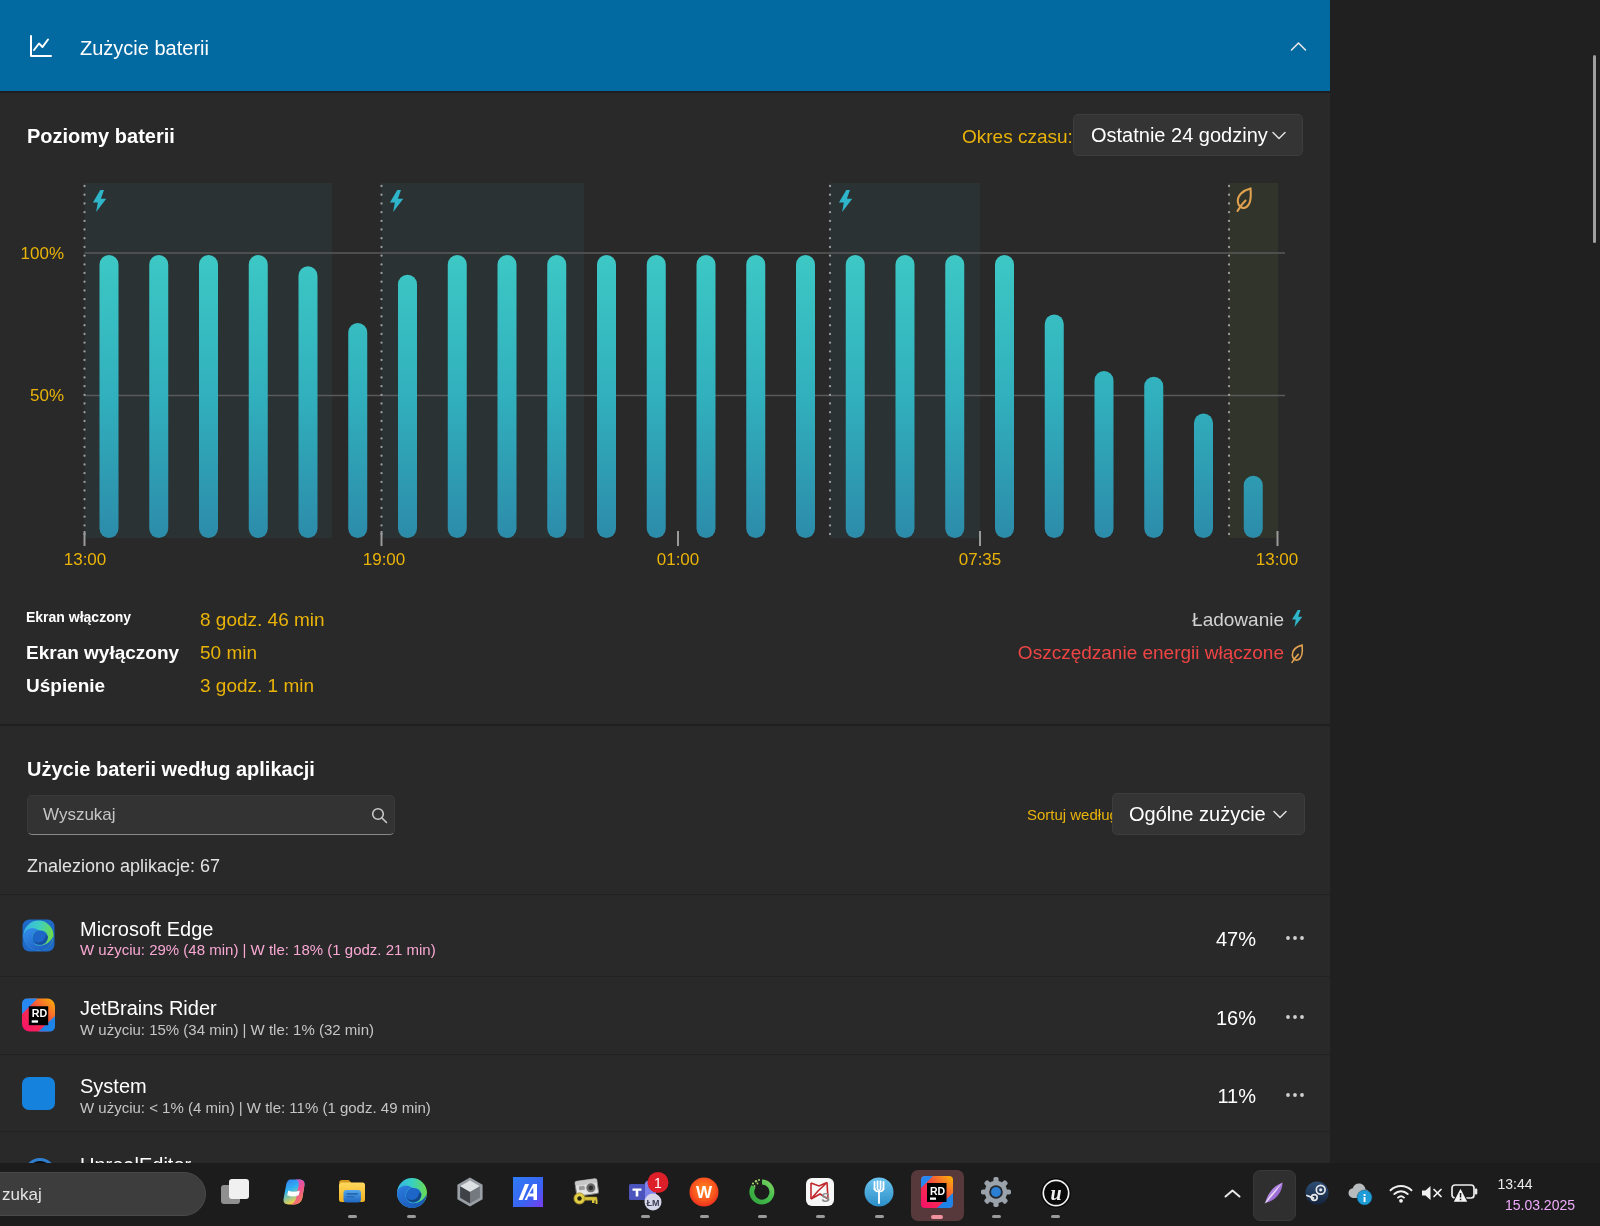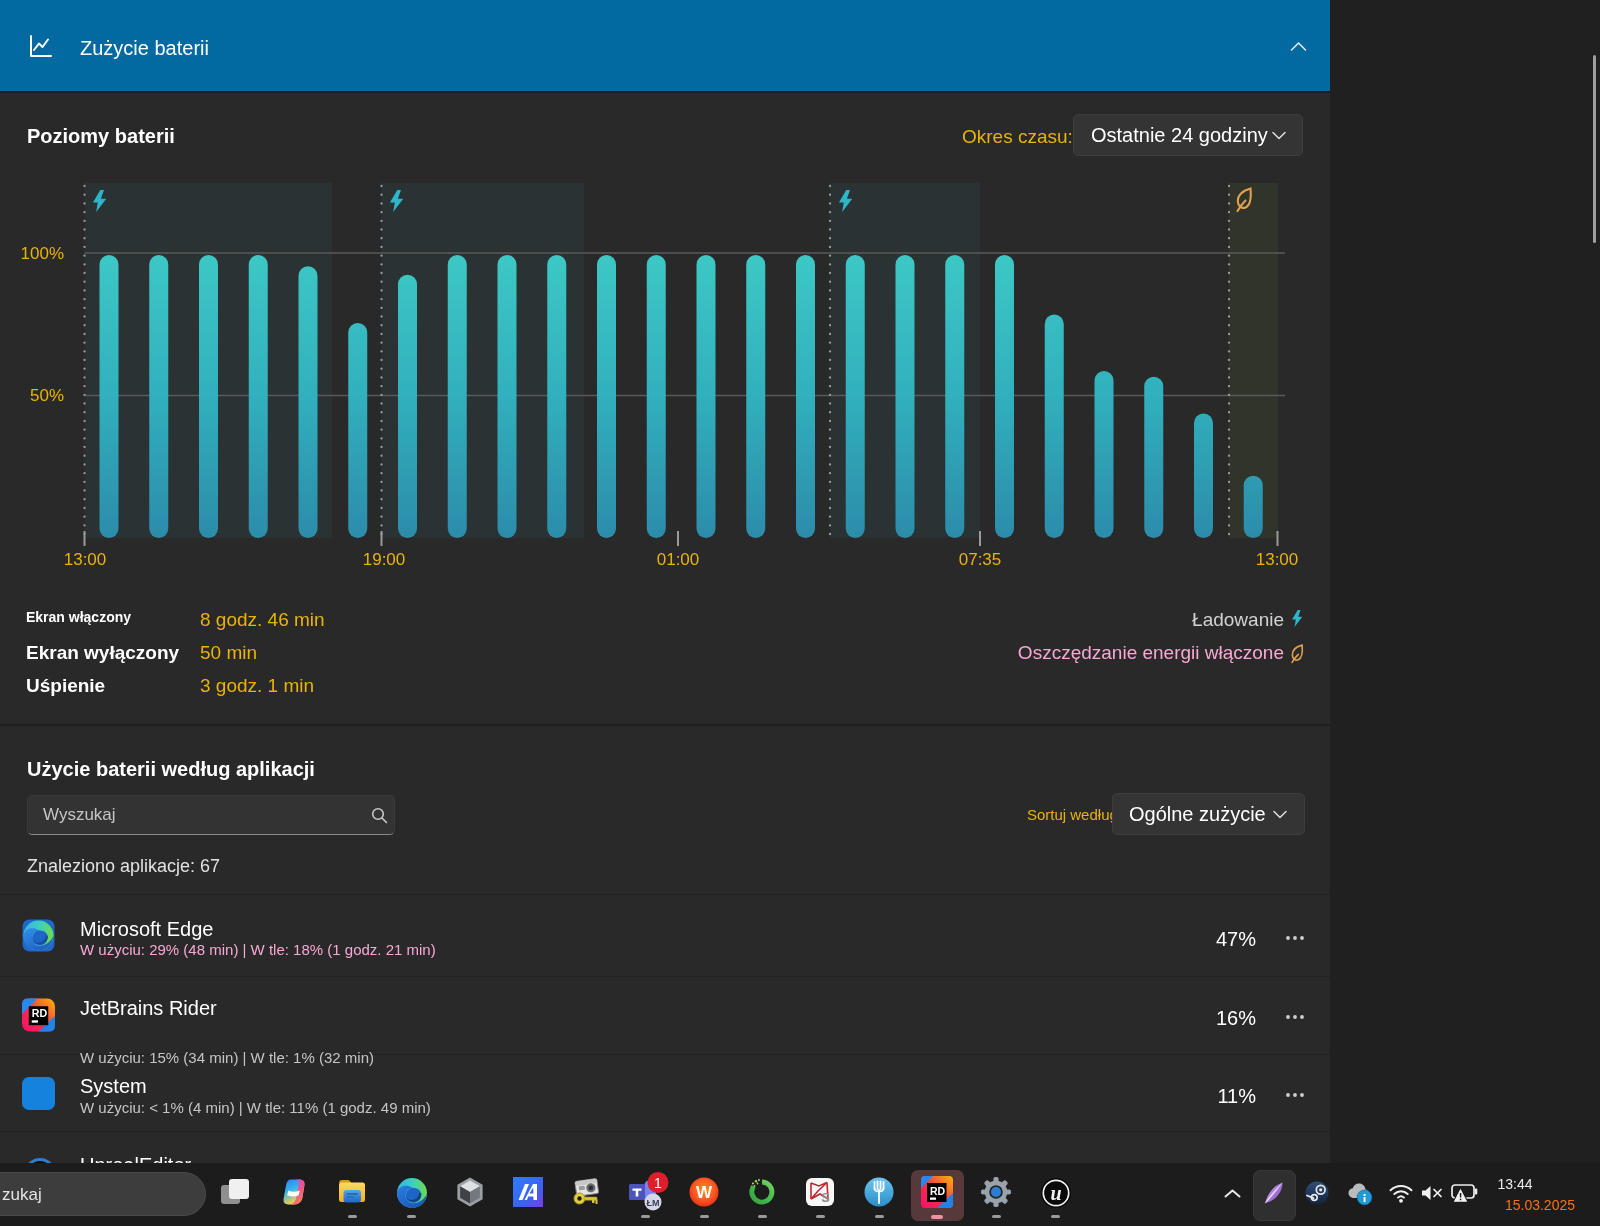--- a/index.html
+++ b/index.html
@@ -112,21 +112,21 @@
     <div class="abs t-white bold" style="left:26px;top:609px;font-size:14px;">Ekran włączony</div>
     <div class="abs t-white bold" style="left:26px;top:642px;font-size:19px;">Ekran wyłączony</div>
     <div class="abs t-white bold" style="left:26px;top:675px;font-size:19px;">Uśpienie</div>
     <div class="abs t-gray" style="left:200px;top:609px;font-size:19px;">8 godz. 46 min</div>
     <div class="abs t-gray" style="left:200px;top:642px;font-size:19px;">50 min</div>
     <div class="abs t-gray" style="left:200px;top:675px;font-size:19px;">3 godz. 1 min</div>
     <div class="abs" style="left:900px;top:609px;width:384px;font-size:19px;text-align:right;color:#d2d2d2;">Ładowanie</div>
     <svg class="abs" style="left:1291px;top:610px" width="12" height="17" viewBox="0 0 16 24">
       <path d="M9 0 L1 13.5 L6.3 13.5 L4.5 24 L15.5 9.5 L9.7 9.5 L13 0 Z" fill="#2eb5c9"></path>
     </svg>
-    <div class="abs" style="left:900px;top:642px;width:384px;font-size:19px;text-align:right;color:#f9a8d4;">Oszczędzanie energii włączone</div>
+    <div class="abs" style="left:900px;top:642px;width:384px;font-size:19px;text-align:right;color:#ef4444;">Oszczędzanie energii włączone</div>
     <svg class="abs" style="left:1290px;top:644px" width="15" height="20" viewBox="0 0 19 26">
       <g fill="none" stroke="#dfa14f" stroke-width="2.1" stroke-linecap="round">
       <path d="M15.5 1.5 C7.5 3.5 2.5 8.5 2.8 14.5 C3.0 19.5 7.0 22 10.5 20.5 C14.5 18.7 16.5 12 15.5 1.5 Z"></path>
       <path d="M2.5 24 C4.5 20.5 7.5 16.5 10.5 13.5"></path>
       </g>
     </svg>
 
     <div class="abs" style="left:0;top:724px;width:1330px;height:2px;background:#1f1f1f;"></div>
 
     <div class="abs t-white bold" style="left:27px;top:758px;font-size:20px;">Użycie baterii według aplikacji</div>
@@ -185,21 +185,21 @@
 </svg>
     <svg class="abs" style="left:22px;top:1077px" width="33" height="33" viewBox="0 0 33 33">
       <rect width="33" height="33" rx="7" fill="#1583dd"></rect>
     </svg>
     <svg class="abs" style="left:24px;top:1158px" width="32" height="32" viewBox="0 0 32 32">
       <circle cx="16" cy="16" r="14.5" fill="#0d0d0d" stroke="#2f7fd0" stroke-width="3"></circle>
     </svg>
     <div class="abs t-white" style="left:80px;top:918px;font-size:20px;">Microsoft Edge</div>
     <div class="abs" style="left:80px;top:941px;font-size:15px;color:#f9a8d4;">W użyciu: 29% (48 min) | W tle: 18% (1 godz. 21 min)</div>
     <div class="abs t-white" style="left:80px;top:997px;font-size:20px;">JetBrains Rider</div>
-    <div class="abs" style="left:80px;top:1021px;font-size:15px;color:#c5c5c5;margin-top:28px;">W użyciu: 15% (34 min) | W tle: 1% (32 min)</div>
+    <div class="abs" style="left:80px;top:1021px;font-size:15px;color:#c5c5c5;">W użyciu: 15% (34 min) | W tle: 1% (32 min)</div>
     <div class="abs t-white" style="left:80px;top:1075px;font-size:20px;">System</div>
     <div class="abs" style="left:80px;top:1099px;font-size:15px;color:#c5c5c5;">W użyciu: &lt; 1% (4 min) | W tle: 11% (1 godz. 49 min)</div>
     <div class="abs t-white" style="left:80px;top:1154px;font-size:20px;">UnrealEditor</div>
     <div class="abs t-white" style="left:1150px;top:928px;width:106px;font-size:20px;text-align:right;">47%</div>
     <div class="abs t-white" style="left:1150px;top:1007px;width:106px;font-size:20px;text-align:right;">16%</div>
     <div class="abs t-white" style="left:1150px;top:1085px;width:106px;font-size:20px;text-align:right;">11%</div>
     <svg class="abs" style="left:1284px;top:934px" width="22" height="8" viewBox="0 0 22 8">
         <g fill="#d0d0d0">
           <circle cx="4" cy="4" r="1.9"></circle>
           <circle cx="11" cy="4" r="1.9"></circle>
@@ -473,16 +473,16 @@
     </svg>
   <svg class="abs" style="left:1450px;top:1182px" width="29" height="23" viewBox="0 0 29 23">
       <rect x="2" y="3" width="22" height="13" rx="3" fill="none" stroke="#ececec" stroke-width="1.7"></rect>
 <rect x="24.8" y="6.5" width="2.5" height="6" rx="1" fill="#ececec"></rect>
 <path d="M2 21 L10.5 4.5 L19 21 Z" fill="#1c1c1c"></path>
 <path d="M3.8 19.8 L10.5 6.8 L17.2 19.8 Z" fill="#f4f4f4"></path>
 <rect x="9.8" y="11" width="1.5" height="4.5" fill="#1c1c1c"></rect>
 <rect x="9.8" y="16.7" width="1.5" height="1.5" fill="#1c1c1c"></rect>
     </svg>
   <div class="abs" style="left:1455px;top:1176px;width:120px;font-size:14px;color:#ececec;text-align:center;">13:44</div>
-  <div class="abs" style="left:1455px;top:1197px;width:120px;font-size:14px;color:#f97316;text-align:right;">15.03.2025</div>
+  <div class="abs" style="left:1455px;top:1197px;width:120px;font-size:14px;color:#f0abfc;text-align:right;">15.03.2025</div>
 
   <div class="abs" style="left:1593px;top:55px;width:3px;height:188px;background:#9f9f9f;border-radius:2px;"></div>
 </div>
 
 </body></html>

